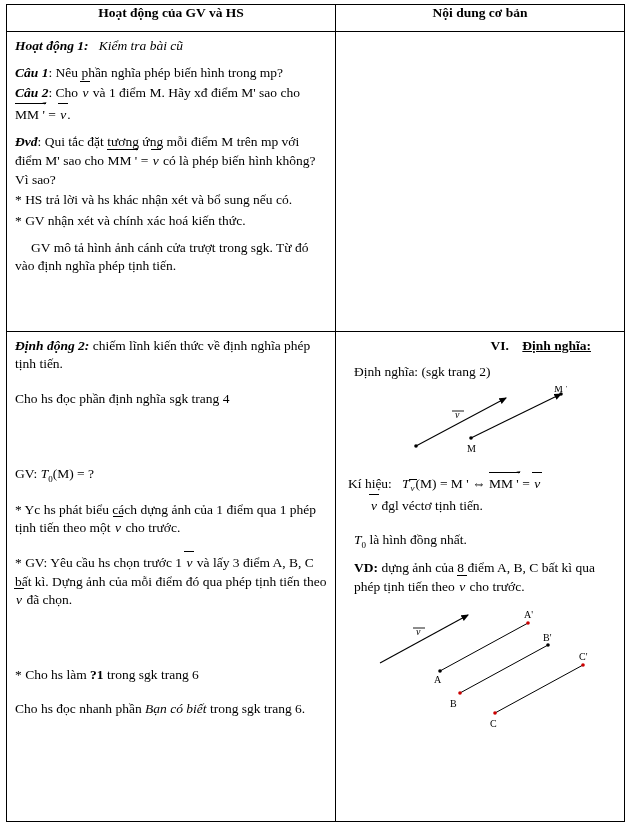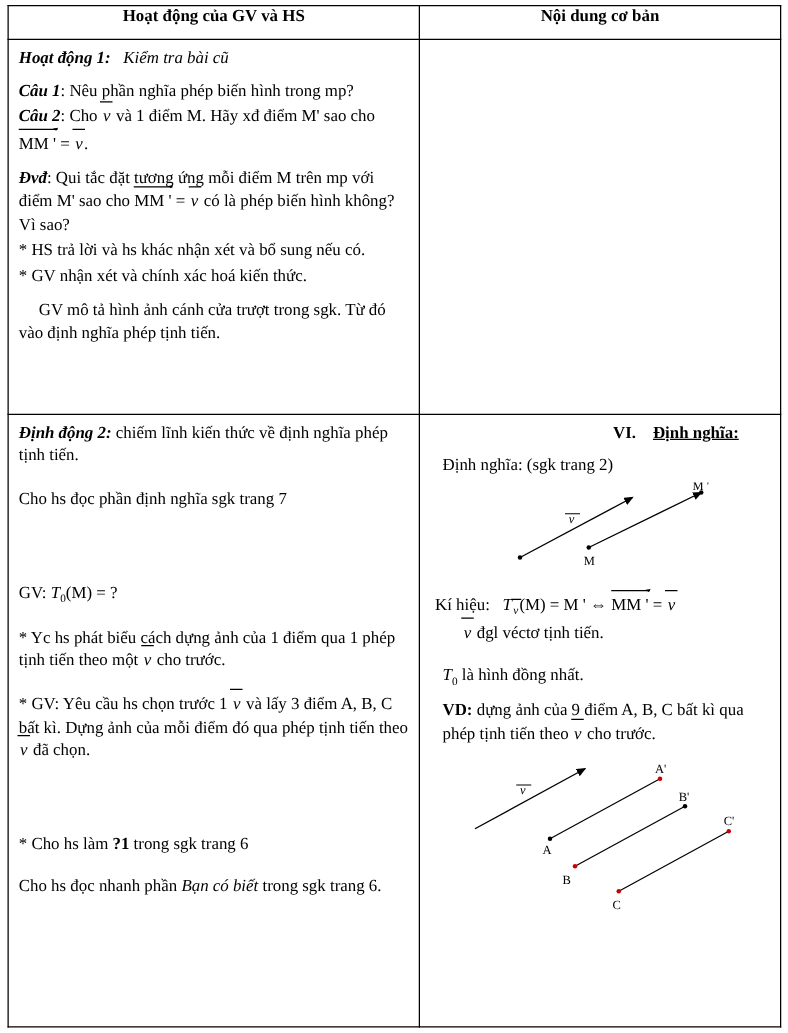--- a/index.html
+++ b/index.html
@@ -164,21 +164,21 @@
       </tr>
       <tr>
 
         <td class="col-left">
           <div class="cell tight">
             <p>
               <b><i><span>Định động 2:</span></i></b>
               <span>chiếm lĩnh kiến thức về định nghĩa phép tịnh tiến.</span>
             </p>
             <div class="gap-md"></div>
-            <p>Cho hs đọc phần định nghĩa sgk trang 7</p>
+            <p>Cho hs đọc phần định nghĩa sgk trang 4</p>
             <div class="gap-xl"></div>
             <div class="gap-md"></div>
             <p>
               <span>GV:</span>
               <i><span>T</span></i><span class="sub">0</span><span>(M) = ?</span>
             </p>
             <div class="gap-md"></div>
             <p>
               <span>* Yc hs phát biểu cách dựng ảnh của 1 điểm qua 1 phép tịnh tiến theo một</span>
               <span class="vsym">v</span>
@@ -248,21 +248,21 @@
               <span>đgl véctơ tịnh tiến.</span>
             </p>
             <div class="gap-md"></div>
             <p style="padding-left:10px">
               <i><span>T</span></i><span class="sub">0</span>
               <span>là hình đồng nhất.</span>
             </p>
             <div class="gap-sm"></div>
             <p style="padding-left:10px">
               <b><span>VD:</span></b>
-              <span>dựng ảnh của 9 điểm A, B, C bất kì qua phép tịnh tiến theo</span>
+              <span>dựng ảnh của 8 điểm A, B, C bất kì qua phép tịnh tiến theo</span>
               <span class="vsym">v</span>
               <span>cho trước.</span>
             </p>
 
             <div class="fig">
               <svg width="262" height="130" viewBox="0 0 262 130">
                 <defs>
                   <marker id="ah2" markerWidth="8" markerHeight="8" refX="6" refY="3" orient="auto">
                     <path d="M0,0 L7,3 L0,6 z" fill="#000"></path>
                   </marker>

